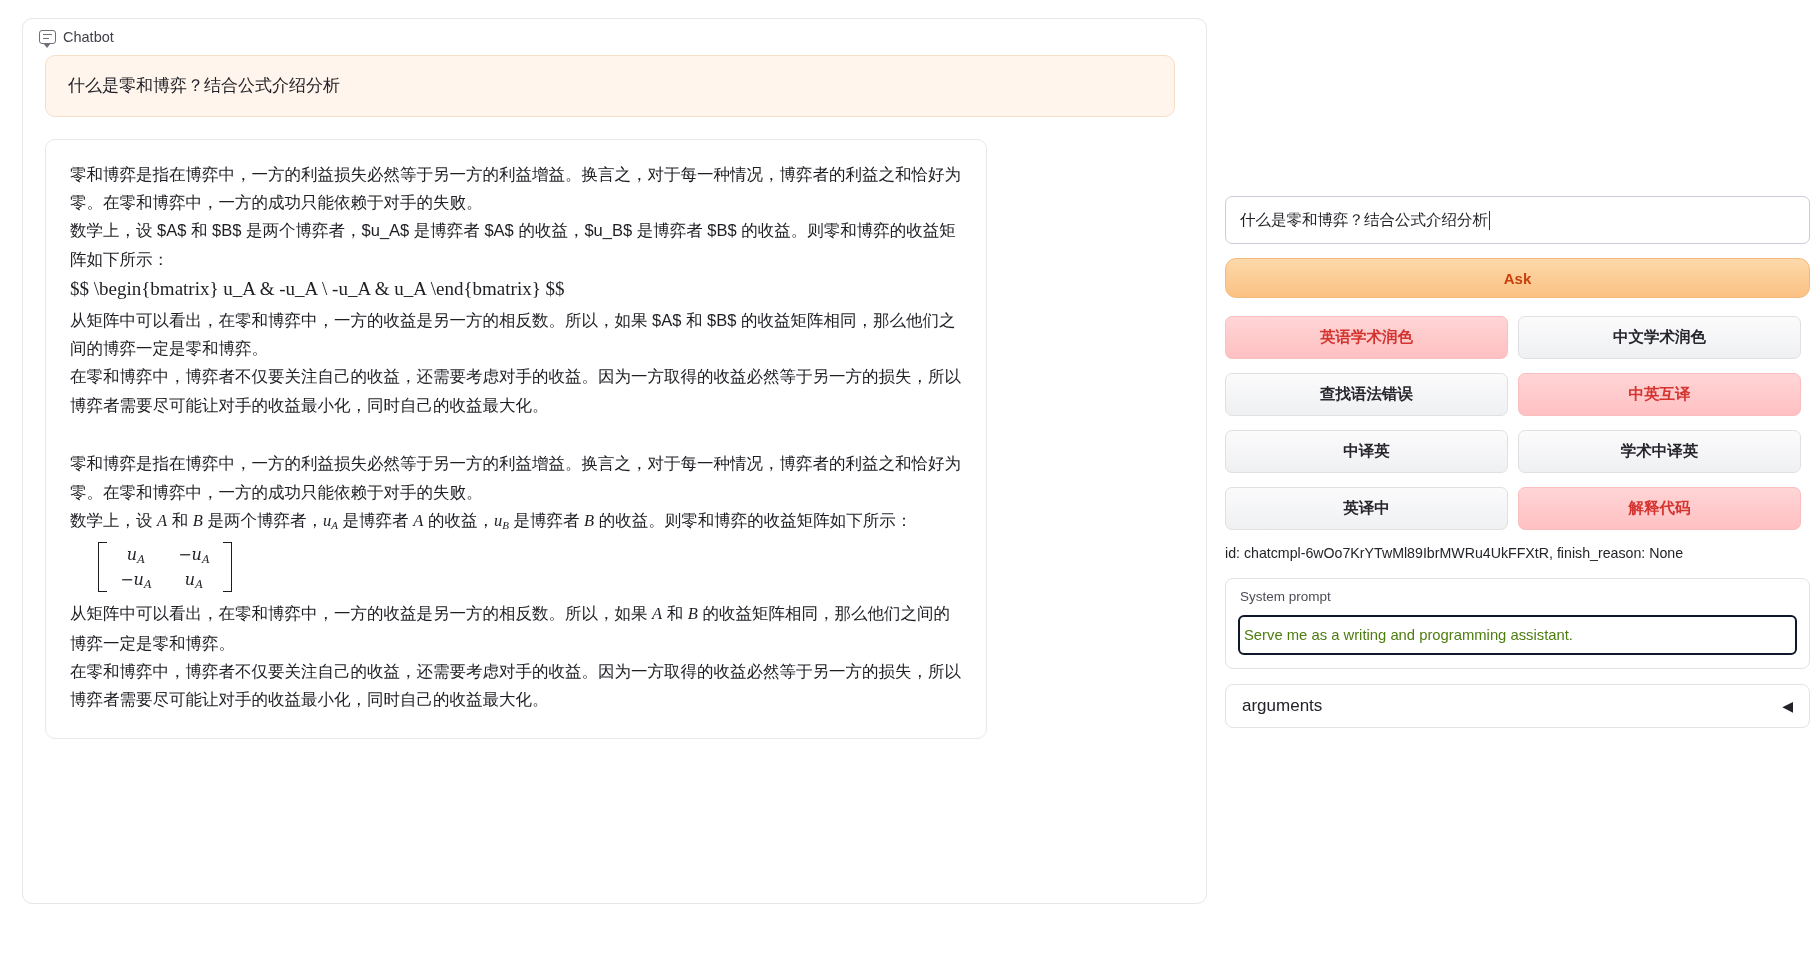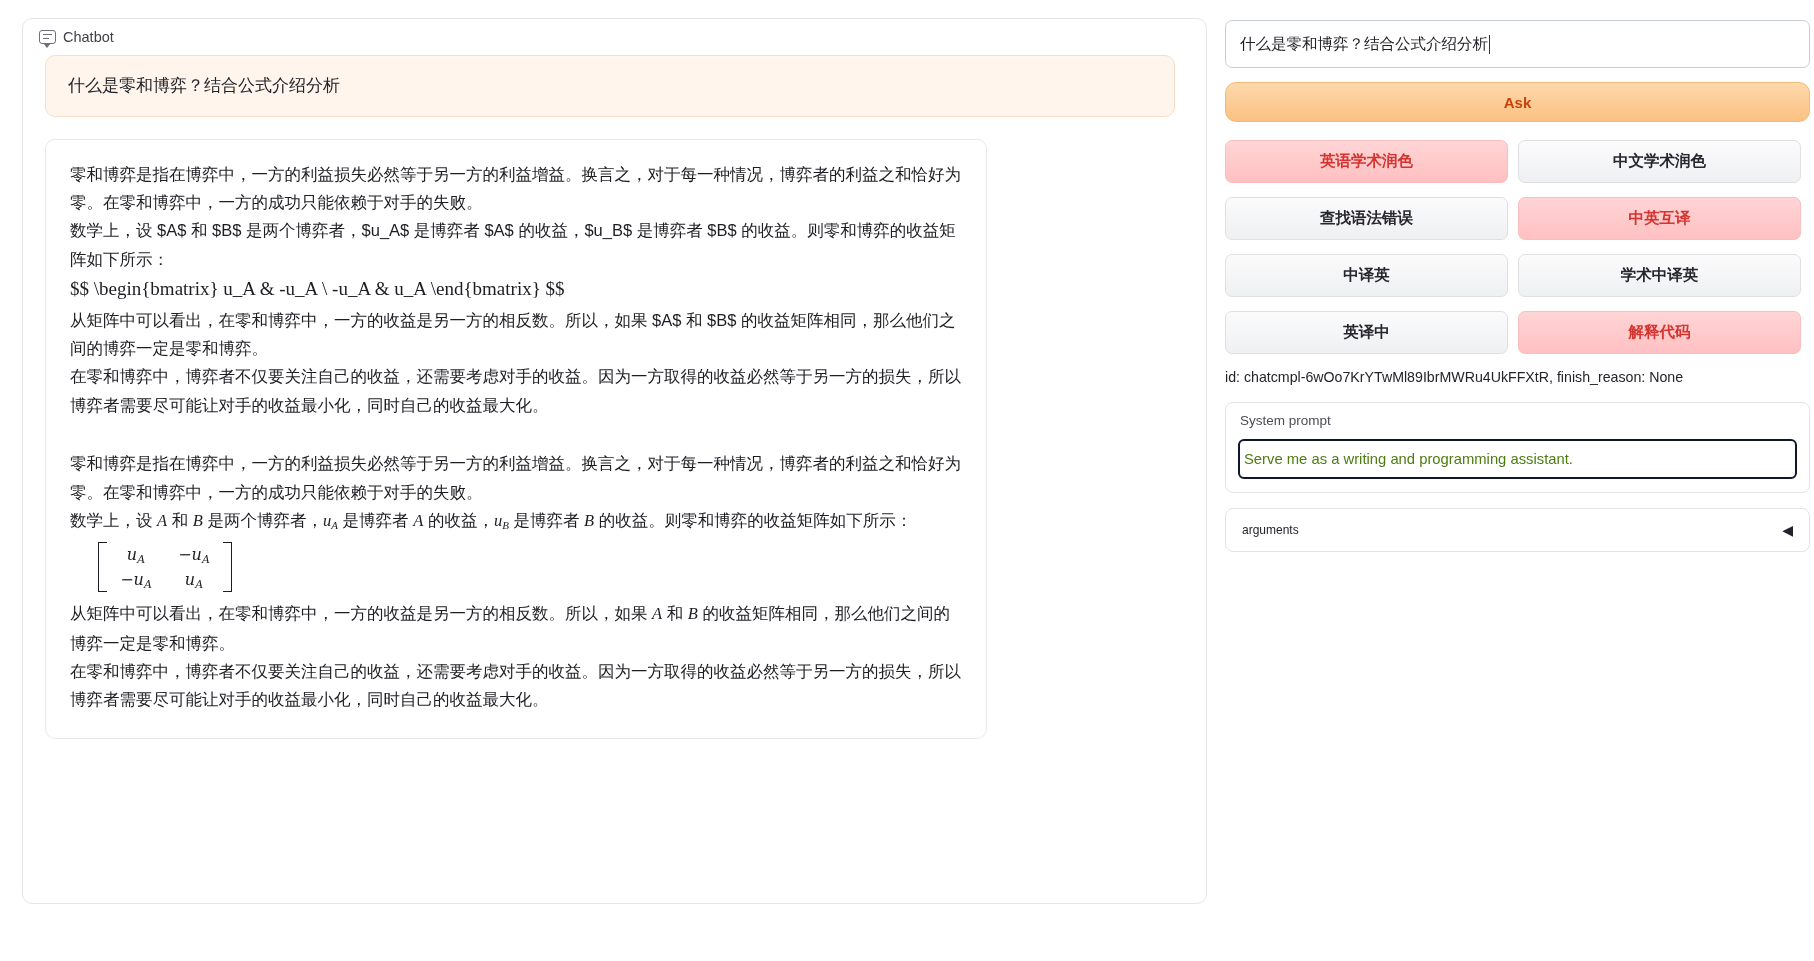--- a/index.html
+++ b/index.html
@@ -16,21 +16,21 @@
   }
   .page {
     position: relative;
     width: 1814px;
     height: 961px;
     padding: 0;
   }
   
   .app {
     display: flex;
-    align-items: flex-start;
+    align-items: center;
     gap: 18px;
     padding: 18px 22px 0 22px;
   }
   .left-col {
     width: 1185px;
     flex: 0 0 1185px;
   }
   .right-col {
     width: 585px;
     flex: 0 0 585px;
@@ -240,21 +240,21 @@
     border: 1px solid #e3e3e7;
     border-radius: 8px;
     height: 44px;
     display: flex;
     align-items: center;
     justify-content: space-between;
     padding: 0 16px;
     background: #ffffff;
     cursor: pointer;
   }
-  .accordion .title { font-size: 12px; color: #22222a; }
+  .accordion .title { font-size: 17px; color: #22222a; }
   .accordion .arrow { font-size: 14px; color: #22222a; }
 </style>
 </head>
 <body>
 
 <div class="page">
   <div class="app">
 
     <div class="left-col">
       <div class="chatbot-panel">

